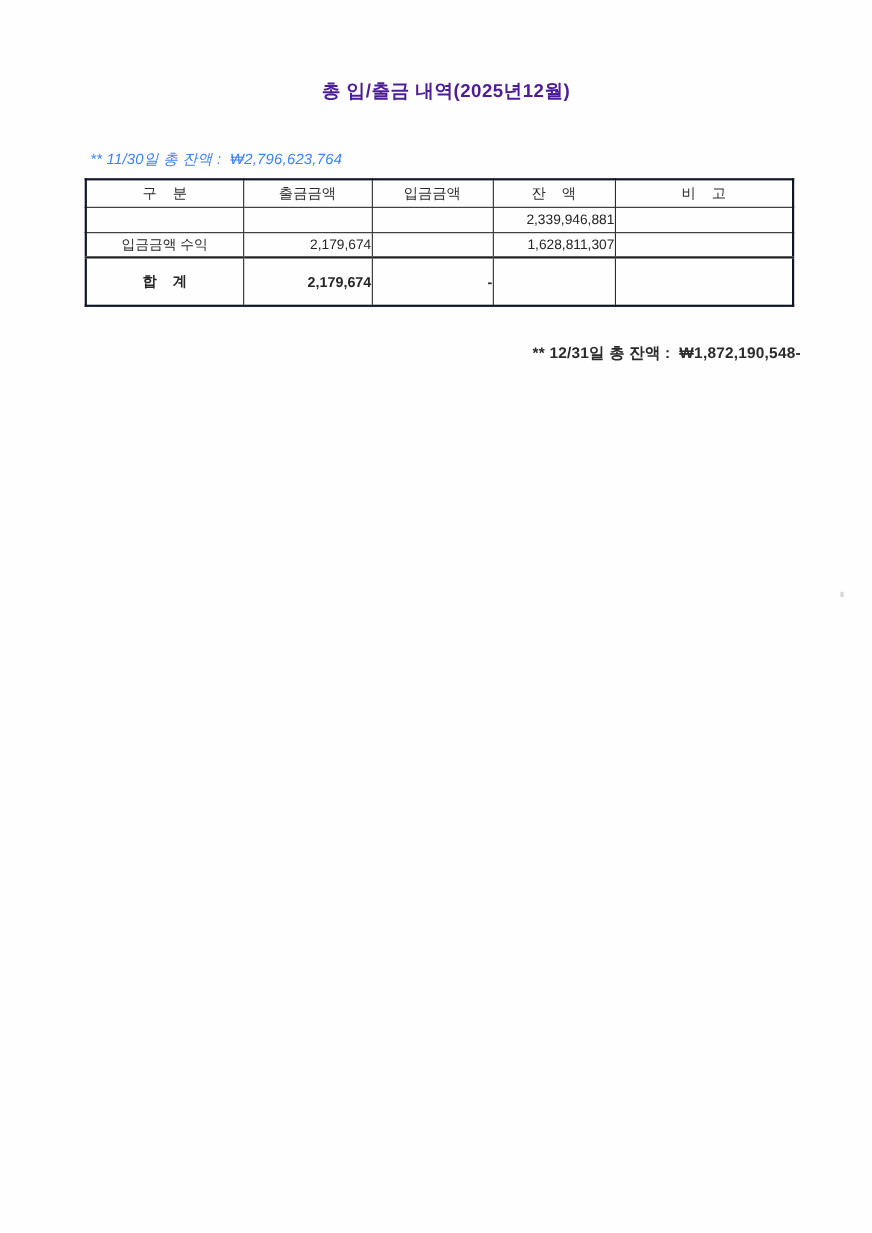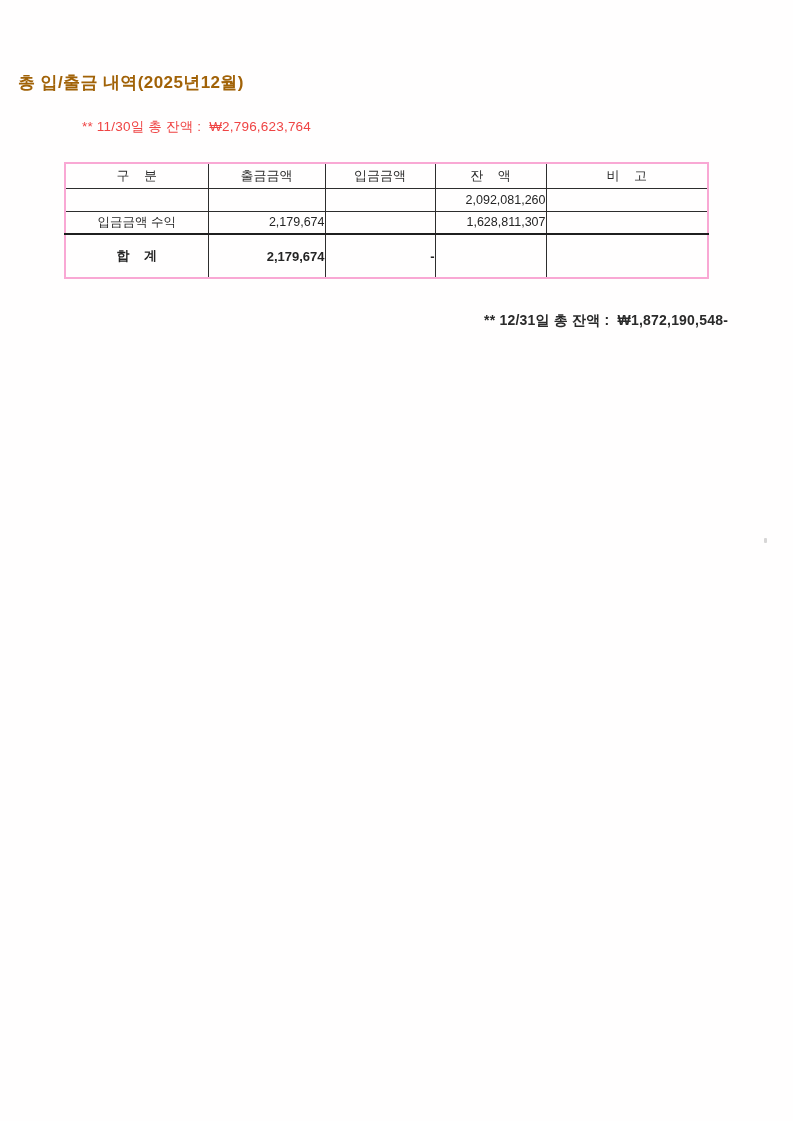--- a/index.html
+++ b/index.html
@@ -8,43 +8,44 @@
     width:793px;height:1121px;
     background:#fffefe;
     font-family:"Liberation Sans","DejaVu Sans",sans-serif;
     color:#2b2b2b;
     overflow:hidden;
   }
   .doc-title{
     position:absolute;
     left:0;right:0;top:71px;
     margin:0;
-    text-align:left;
+    text-align:center;
     text-indent:18px;
     font-size:17px;
     font-weight:bold;
     letter-spacing:0.4px;
-    color:#a16207;
+    color:#4c1d95;
     white-space:pre;
   }
   .opening-line{
     position:absolute;
-    left:82px;top:118px;
+    left:82px;top:136px;
     font-size:13.5px;
-    color:#ef4444;
+    color:#3b82f6;
     white-space:pre;
     letter-spacing:0.2px;
+    font-style:italic;
   }
   table.summary{
     position:absolute;
-    left:64px;top:162px;
+    left:77px;top:162px;
     width:643px;
     border-collapse:collapse;
     table-layout:fixed;
-    border:2px solid #f9a8d4;
+    border:2px solid #0f172a;
     font-size:12.5px;
     color:#252525;
   }
   table.summary th, table.summary td{
     border:1px solid #2d2d2d;
     padding:0;
     vertical-align:middle;
     overflow:hidden;
     white-space:pre;
   }
@@ -106,21 +107,21 @@
         <th>입금금액</th>
         <th>잔    액</th>
         <th>비    고</th>
       </tr>
     </thead>
     <tbody>
       <tr>
         <td class="cat"></td>
         <td class="num"></td>
         <td class="num"></td>
-        <td class="num">2,092,081,260</td>
+        <td class="num">2,339,946,881</td>
         <td class="num"></td>
       </tr>
       <tr>
         <td class="cat">입금금액 수익</td>
         <td class="num">2,179,674</td>
         <td class="num"></td>
         <td class="num">1,628,811,307</td>
         <td class="num"></td>
       </tr>
       <tr class="total-row">

